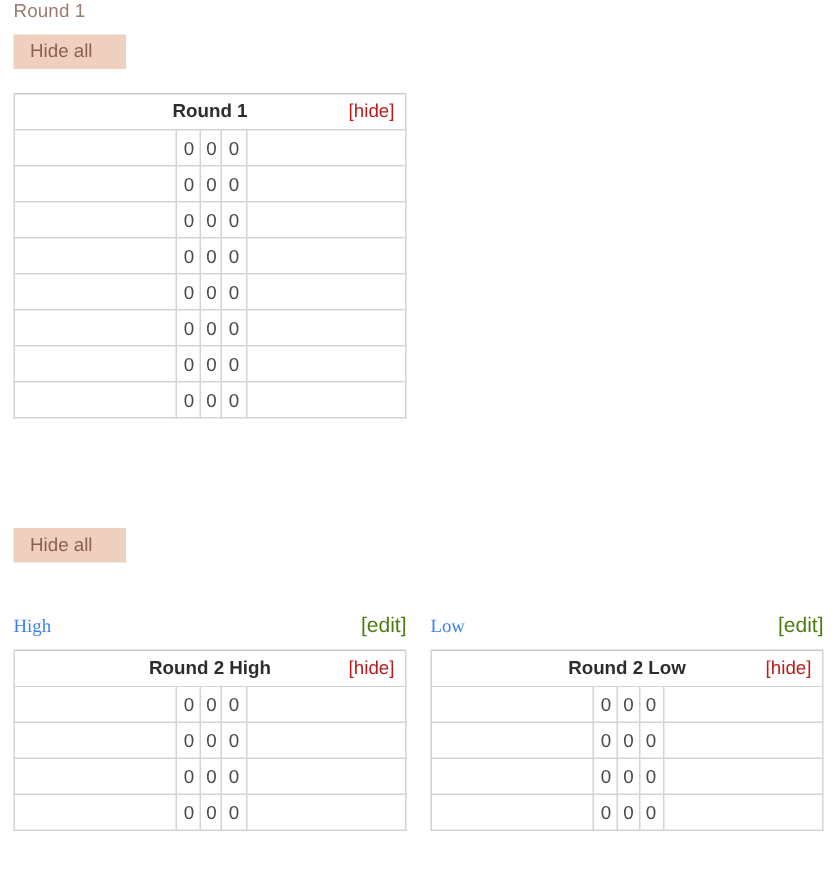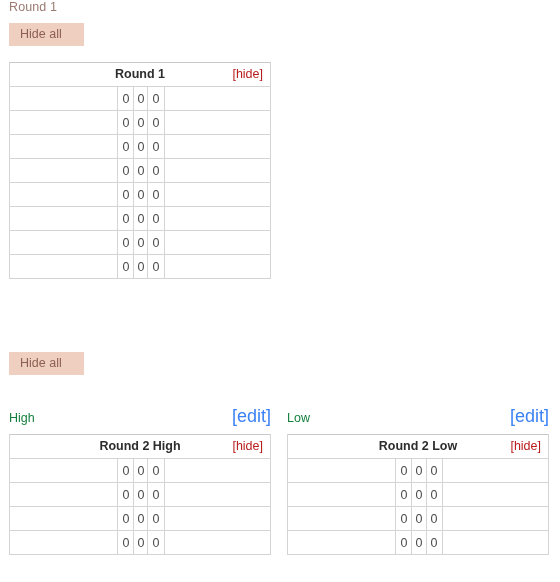--- a/index.html
+++ b/index.html
@@ -61,27 +61,27 @@
 
   
   .sublabel-row {
     display: flex;
     align-items: baseline;
     justify-content: space-between;
     font-size: 12.5px;
     line-height: 14px;
   }
   .sublabel-text {
-    color: #15803d;
-    font-family: Liberation Sans, sans-serif;
+    color: #3b82f6;
+    font-family: Liberation Serif, serif;
   }
   .edit-link {
-    color: #3b82f6;
-    font-family: "Liberation Sans", sans-serif;
-    font-size: 18px;
+    color: #4d7c0f;
+    font-family: "Liberation Sans", sans-serif;
+    font-size: 14px;
     cursor: pointer;
     text-decoration: none;
   }
 
   
   table.grid {
     border-collapse: collapse;
     table-layout: fixed;
     background: #ffffff;
     border: 1px solid #c9c9c9;

